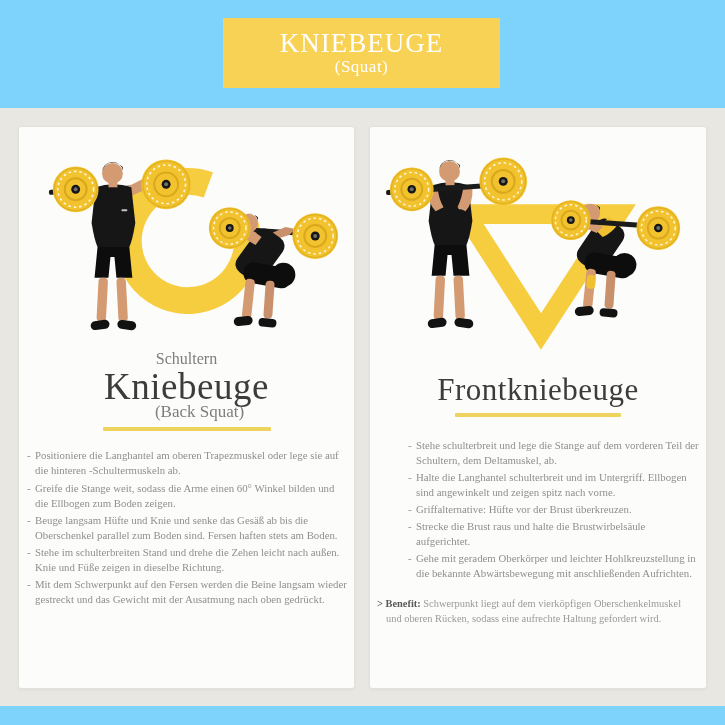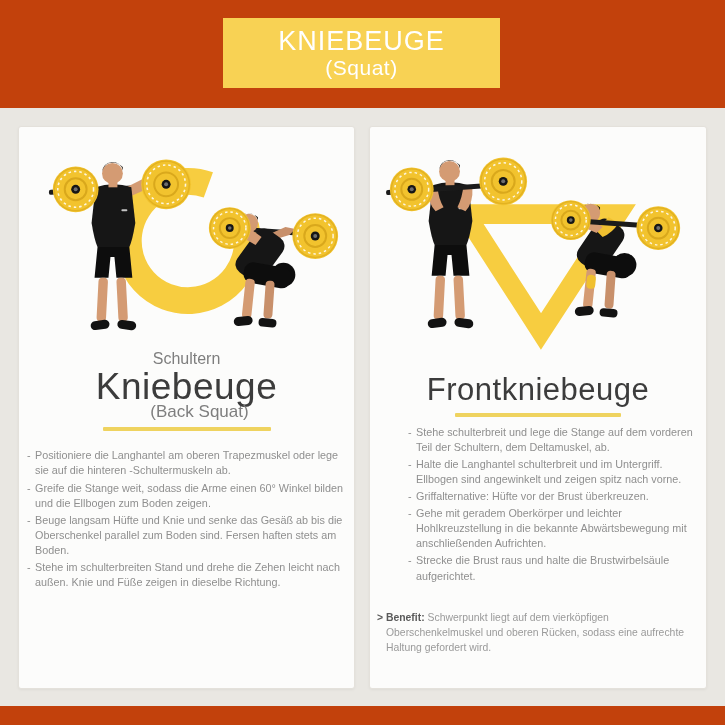--- a/index.html
+++ b/index.html
@@ -1,22 +1,22 @@
 <!DOCTYPE html>
 <html><head>
 <meta charset="utf-8">
 <style>
   html,body{margin:0;padding:0;background:#ffffff;}
-  .stage{position:relative;width:725px;height:725px;background:#c2410c;overflow:hidden;
-         font-family:Liberation Sans, sans-serif;-webkit-font-smoothing:antialiased;}
+  .stage{position:relative;width:725px;height:725px;background:#7dd3fc;overflow:hidden;
+         font-family:Liberation Serif, serif;-webkit-font-smoothing:antialiased;}
   
   .header-box{position:absolute;left:223px;top:18px;width:277px;height:70px;background:#F8D254;
               display:flex;flex-direction:column;align-items:center;justify-content:center;color:#ffffff;}
   .header-title{font-size:27px;letter-spacing:1px;line-height:1.05;}
-  .header-sub{font-size:21px;letter-spacing:.5px;line-height:1.1;}
+  .header-sub{font-size:17px;letter-spacing:.5px;line-height:1.1;}
   
   .bg-band{position:absolute;left:0;top:108px;width:725px;height:598px;background:#E9E7E2;}
   
   .card{position:absolute;top:126px;height:563px;background:#FCFCFB;border:1px solid #E4E1DB;
         border-radius:3px;box-shadow:0 1px 3px rgba(0,0,0,.05);box-sizing:border-box;}
   .card.left{left:18px;width:337px;}
   .card.right{left:369px;width:338px;}
   .figure{display:block;margin:2px auto 0;}
   .headings{text-align:center;}
   .h-small{font-size:16px;color:#7E7E7E;line-height:1.05;}
@@ -24,21 +24,21 @@
   .h-main.front{font-size:31px;}
   .h-sub{font-size:17px;color:#7E7E7E;line-height:1.05;margin-top:-3px;padding-left:26px;}
   .underline{height:4px;background:#EFD35F;margin:7px auto 0;border-radius:1px;}
   .underline.l{width:168px;}
   .underline.r{width:166px;}
   
   .bullets{list-style:none;margin:17px 0 0;padding:0 7px 0 7px;font-size:10.8px;line-height:1.4;
            color:#8F8F8F;text-align:left;}
   .bullets li{position:relative;padding-left:9px;margin-bottom:2px;}
   .bullets li::before{content:"-";position:absolute;left:1px;top:0;}
-  .benefit{margin:26px 7px 0;padding-left:9px;text-indent:-9px;font-size:10.4px;line-height:1.45;color:#9A9A9A;}
+  .benefit{margin:14px 7px 0;padding-left:9px;text-indent:-9px;font-size:10.4px;line-height:1.45;color:#9A9A9A;}
   .benefit .lbl{color:#5A5A5A;font-weight:bold;}
 </style>
 </head>
 <body>
 
 <div class="stage">
 
   <div class="header-box">
     <div class="header-title">KNIEBEUGE</div>
     <div class="header-sub">(Squat)</div>
@@ -124,20 +124,21 @@
       <div class="h-main">Kniebeuge</div>
       <div class="h-sub">(Back Squat)</div>
       <div class="underline l"></div>
     </div>
 
     <ul class="bullets">
       <li>Positioniere die Langhantel am oberen Trapezmuskel oder lege sie auf die hinteren -Schultermuskeln ab.</li>
       <li>Greife die Stange weit, sodass die Arme einen 60° Winkel bilden und die Ellbogen zum Boden zeigen.</li>
       <li>Beuge langsam Hüfte und Knie und senke das Gesäß ab bis die Oberschenkel parallel zum Boden sind. Fersen haften stets am Boden.</li>
       <li>Stehe im schulterbreiten Stand und drehe die Zehen leicht nach außen. Knie und Füße zeigen in dieselbe Richtung.</li>
+      <li>Mit dem Schwerpunkt auf den Fersen werden die Beine langsam wieder gestreckt und das Gewicht mit der Ausatmung nach oben gedrückt.</li>
     </ul>
   </div>
 
   <div class="card right">
     <svg class="figure" width="336" height="222" viewBox="0 0 338 222">
 
       <g>
         <path d="M96,85 L249,85 L172,203 Z" fill="none" stroke="#F7CD40" stroke-width="20" stroke-linejoin="miter"></path>
       </g>
 
@@ -208,26 +209,26 @@
         <circle cx="290" cy="99" r="4.3" fill="#161616"></circle>
         <circle cx="290" cy="99" r="2" fill="#6E6E6E"></circle>
       </g>
     </svg>
 
     <div class="headings" style="margin-top:23px;">
       <div class="h-main front">Frontkniebeuge</div>
       <div class="underline r"></div>
     </div>
 
-    <ul class="bullets" style="margin-top:8px;padding-left:37px;">
+    <ul class="bullets" style="margin-top:21px;padding-left:37px;">
       <li>Stehe schulterbreit und lege die Stange auf dem vorderen Teil der Schultern, dem Deltamuskel, ab.</li>
       <li>Halte die Langhantel schulterbreit und im Untergriff. Ellbogen sind angewinkelt und zeigen spitz nach vorne.</li>
       <li>Griffalternative: Hüfte vor der Brust überkreuzen.</li>
+      <li>Strecke die Brust raus und halte die Brustwirbelsäule aufgerichtet.</li>
       <li>Gehe mit geradem Oberkörper und leichter Hohlkreuzstellung in die bekannte Abwärtsbewegung mit anschließenden Aufrichten.</li>
-      <li>Strecke die Brust raus und halte die Brustwirbelsäule aufgerichtet.</li>
     </ul>
 
     <div class="benefit">
       <span class="lbl">&gt; Benefit:</span>
       <span>Schwerpunkt liegt auf dem vierköpfigen Oberschenkelmuskel und oberen Rücken, sodass eine aufrechte Haltung gefordert wird.</span>
     </div>
   </div>
 
 </div>
 

